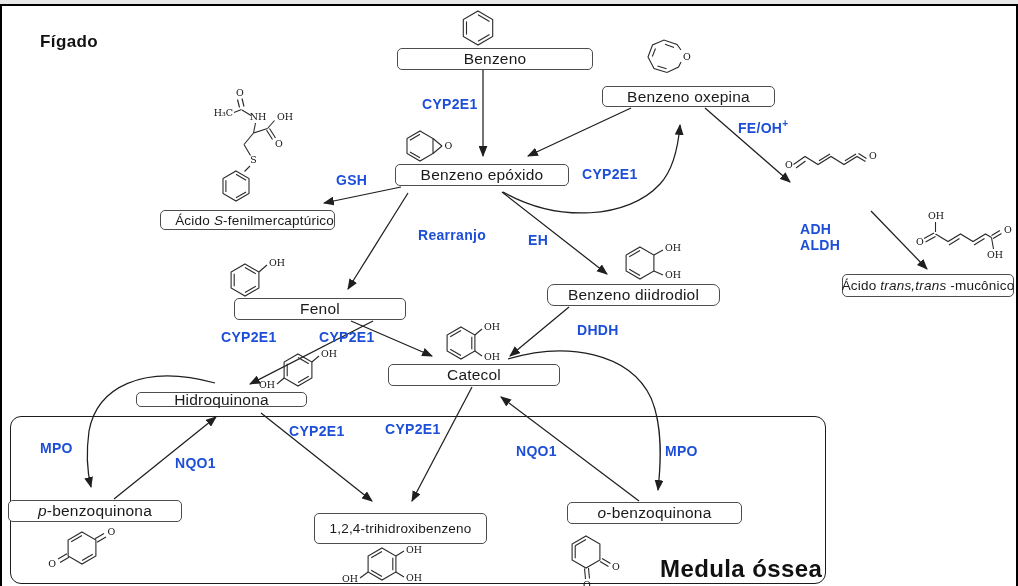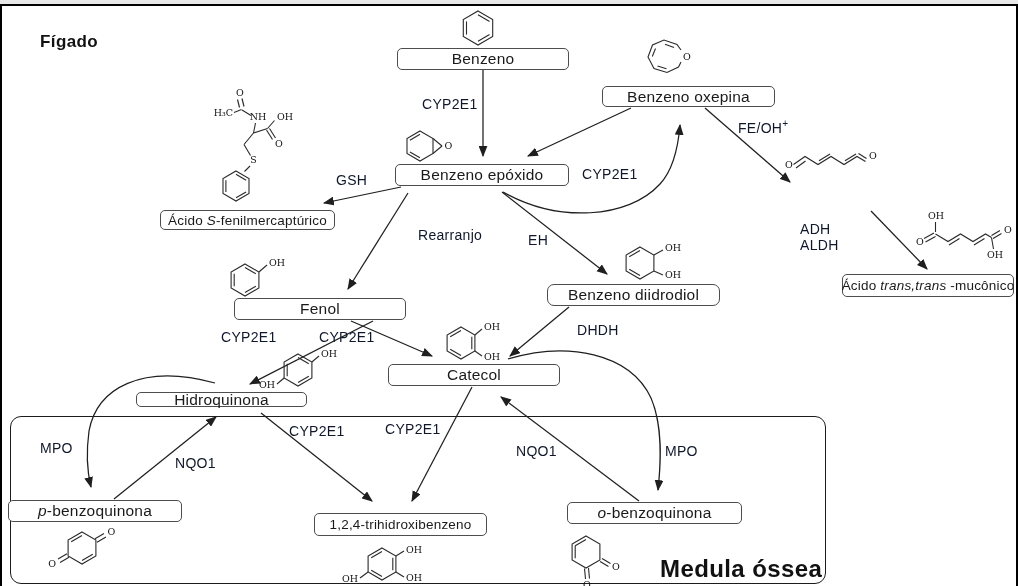--- a/index.html
+++ b/index.html
@@ -21,35 +21,35 @@
 
   .node {
     position:absolute; box-sizing:border-box; background:#fff;
     border:1.3px solid #4d4d4d; border-radius:5px;
     display:flex; align-items:center; justify-content:center;
     font-size:15.5px; color:#1a1a1a; z-index:2; white-space:nowrap; letter-spacing:0.2px;
   }
   .node.small { font-size:13.5px; }
   .node i { font-style:italic; }
 
-  #n-benzeno        { left:395px; top:42px;  width:172px; height:22px; }
+  #n-benzeno        { left:395px; top:42px;  width:196px; height:22px; }
   #n-oxepina        { left:600px; top:80px;  width:173px; height:21px; }
   #n-epoxido        { left:393px; top:158px; width:174px; height:22px; }
-  #n-fenilmerc      { left:158px; top:204px; width:175px; height:20px; }
+  #n-fenilmerc      { left:158px; top:204px; width:175px; height:20px;justify-content:flex-end; }
   #n-muconaldeido   { left:708px; top:185px; width:174px; height:20px; }
   #n-muconico       { left:840px; top:268px; width:172px; height:23px; }
   #n-fenol          { left:232px; top:292px; width:172px; height:22px; }
   #n-diidrodiol     { left:545px; top:278px; width:173px; height:22px;border-radius:7px; }
   #n-catecol        { left:386px; top:358px; width:172px; height:22px; }
   #n-hidroquinona   { left:134px; top:386px; width:171px; height:15px; }
   #n-pbq            { left:6px;   top:494px; width:174px; height:22px; }
-  #n-thb            { left:312px; top:507px; width:173px; height:23px; }
+  #n-thb            { left:312px; top:507px; width:173px; height:31px; }
   #n-obq            { left:565px; top:496px; width:175px; height:22px; }
 
-  .enz { position:absolute; font-weight:normal; font-size:14px; color:#0f172a; z-index:3; letter-spacing:0.3px; white-space:nowrap; }
+  .enz { position:absolute; font-weight:bold; font-size:14px; color:#1d4ed8; z-index:3; letter-spacing:0.3px; white-space:nowrap; }
   #e-cyp-benz   { left:420px; top:90px;  }
   #e-cyp-oxe    { left:580px; top:160px; }
   #e-gsh        { left:334px; top:166px; }
   #e-rearranjo  { left:416px; top:221px; }
   #e-eh         { left:526px; top:226px; }
   #e-dhdh       { left:575px; top:316px; }
   #e-feoh       { left:736px; top:112px; }
   #e-adh-aldh   { left:798px; top:215px; line-height:16px; }
   #e-cyp-f-h    { left:219px; top:323px; }
   #e-cyp-f-c    { left:317px; top:323px; }

